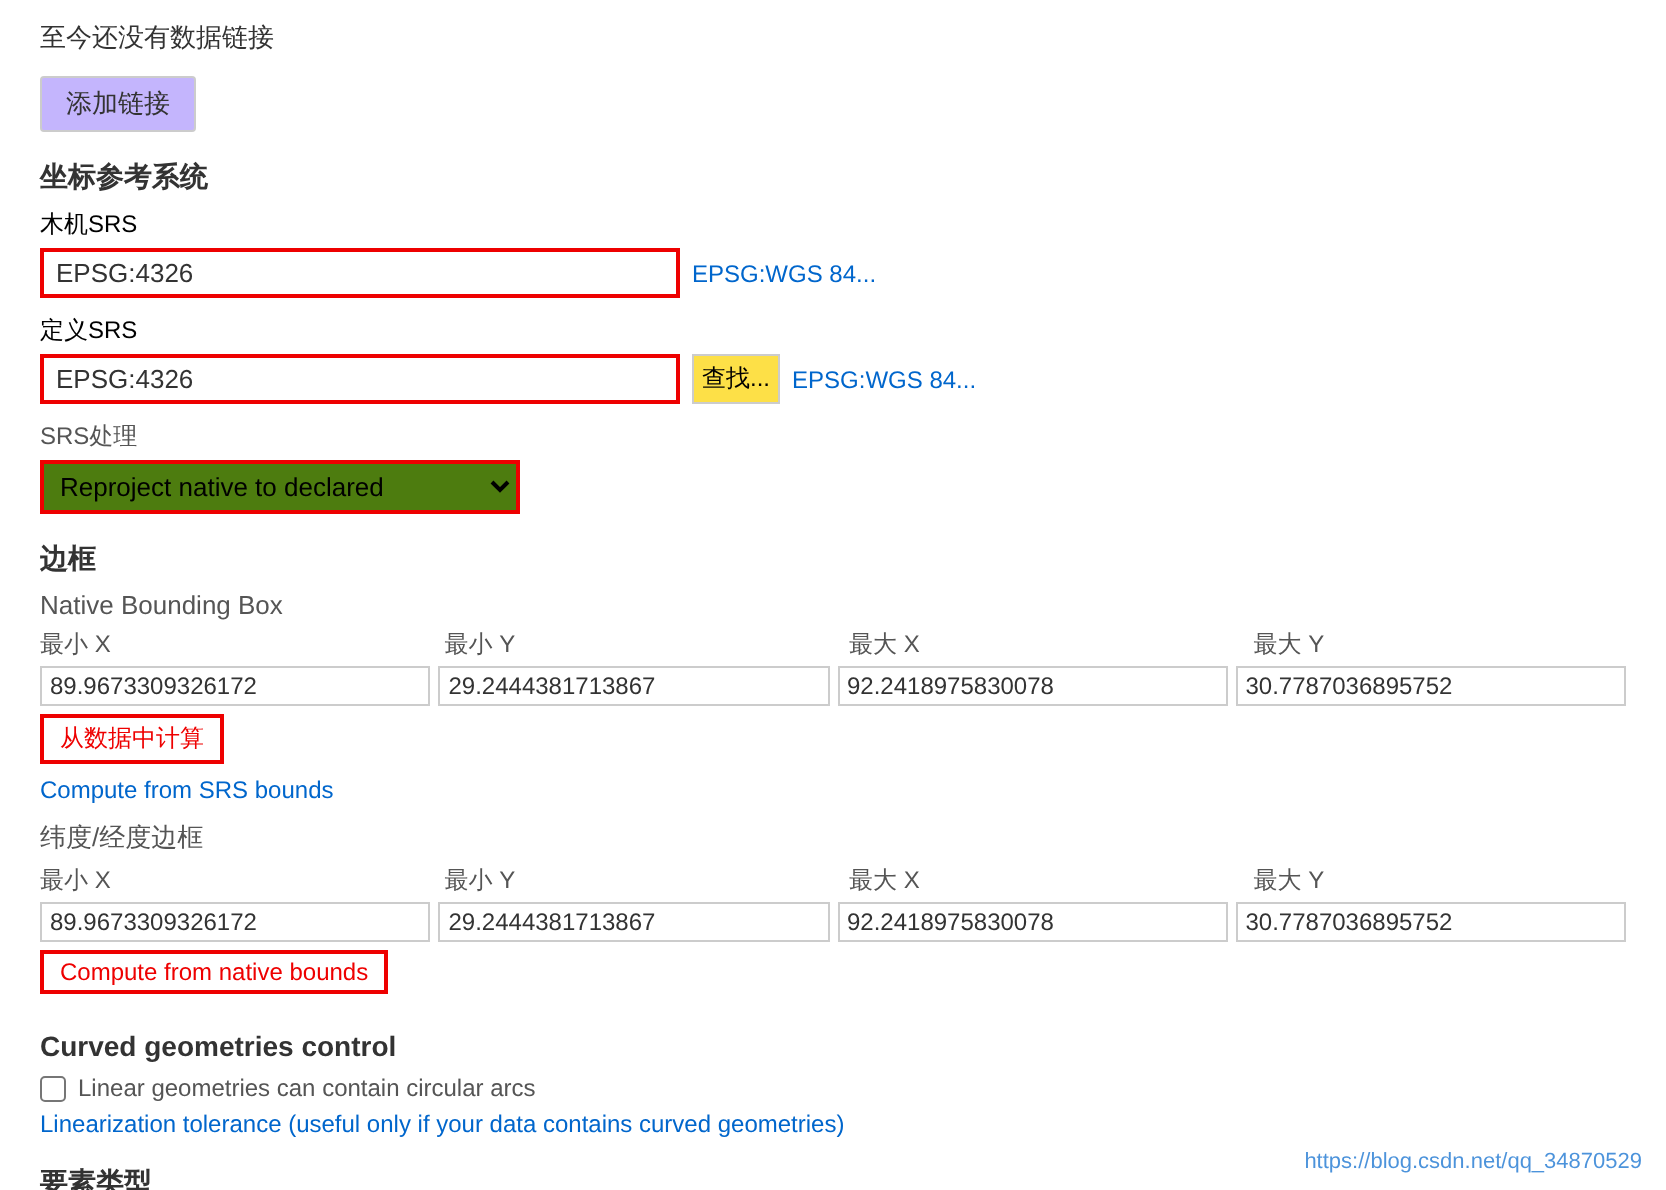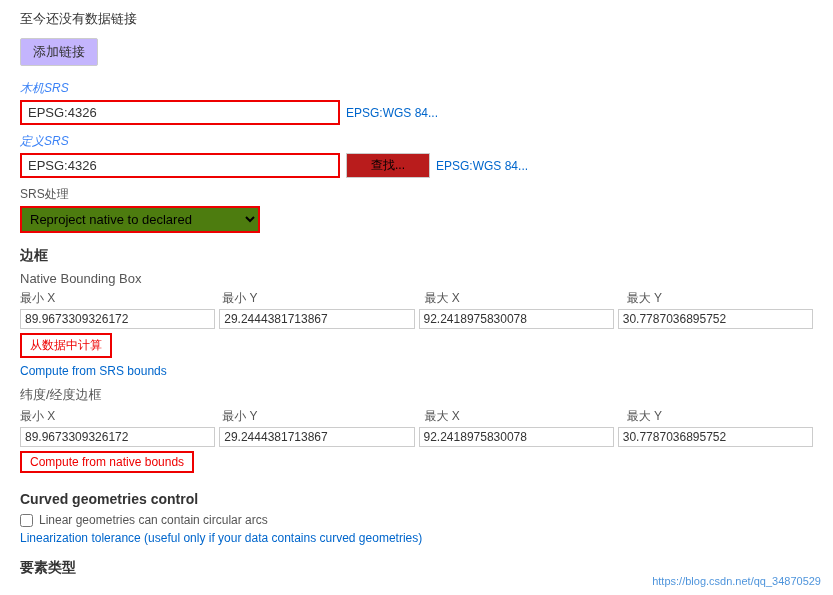--- a/index.html
+++ b/index.html
@@ -29,23 +29,22 @@
       margin-bottom: 14px;
     }
     .section-title {
       font-size: 14px;
       font-weight: bold;
       color: #333;
       margin-bottom: 6px;
     }
     .sub-label {
       font-size: 12px;
-      color: #3b82f6;
+      color: #000000;
       margin-bottom: 3px;
-      font-style: italic;
     }
     .input-row {
       display: flex;
       align-items: center;
       gap: 6px;
       margin-bottom: 8px;
     }
     .input-outlined {
       border: 2px solid #e00;
       padding: 3px 6px;
@@ -54,22 +53,22 @@
       width: 320px;
       outline: none;
     }
     .link-text {
       color: #0066cc;
       font-size: 12px;
       text-decoration: none;
       cursor: pointer;
     }
     .find-btn {
-      padding: 3px 24px;
-      background: #b91c1c;
+      padding: 3px 4px;
+      background: #fde047;
       border: 1px solid #ccc;
       font-size: 12px;
       cursor: pointer;
     }
     .srs-label {
       font-size: 12px;
       color: #555;
       margin-bottom: 3px;
     }
     .select-outlined {
@@ -166,20 +165,21 @@
 
 
 
 <div class="top-msg">至今还没有数据链接</div>
 
 
 <div class="add-link-btn">添加链接</div>
 
 
 <div class="section-block">
+  <div class="section-title">坐标参考系统</div>
 
   <div class="sub-label">木机SRS</div>
   <div class="input-row">
     <input class="input-outlined" type="text" value="EPSG:4326" style="">
     <a class="link-text">EPSG:WGS 84...</a>
   </div>
 
   <div class="sub-label">定义SRS</div>
   <div class="input-row">
     <input class="input-outlined" type="text" value="EPSG:4326" style="">

